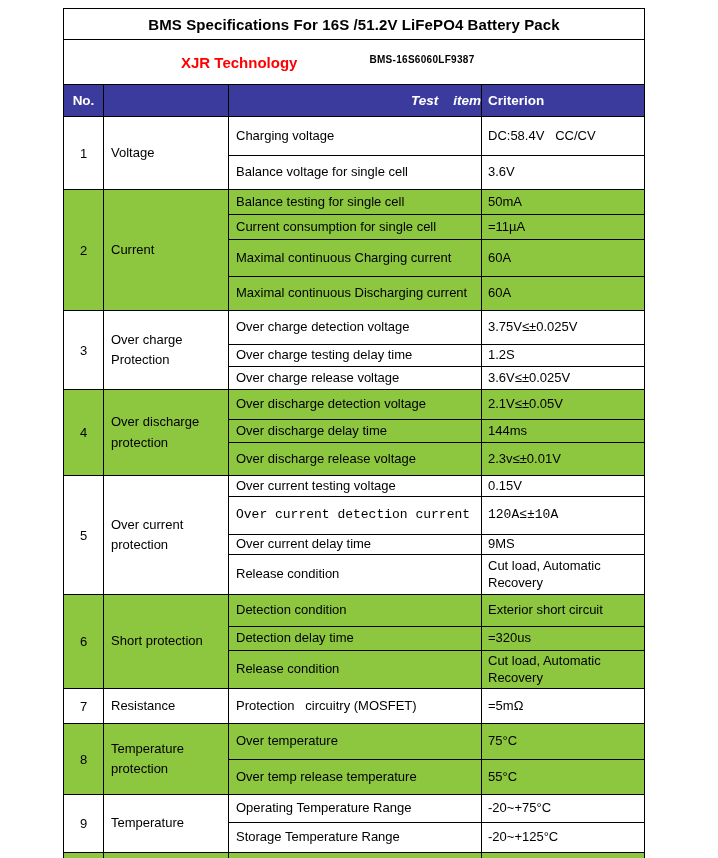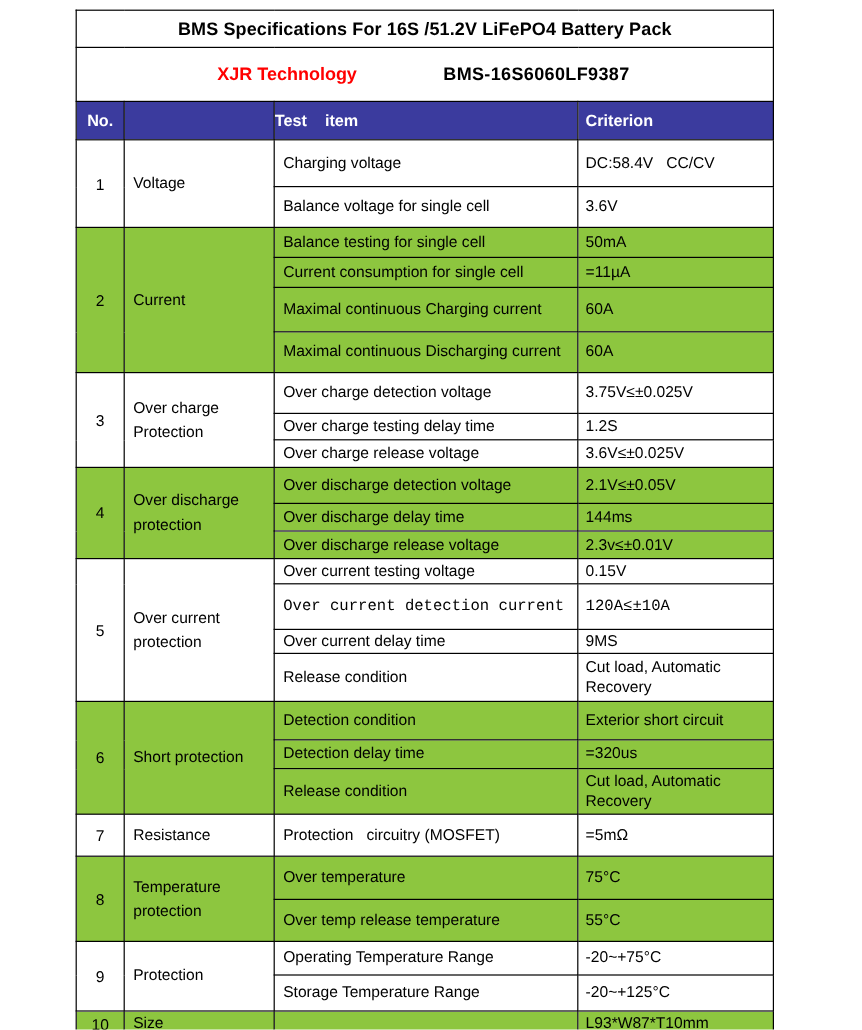--- a/index.html
+++ b/index.html
@@ -42,33 +42,33 @@
     align-items: flex-start;
     padding-left: 117px;
   }
   .brand {
     color: var(--brand-red, #f00);
     font-weight: bold;
     font-size: 15px;
   }
   .model {
     font-weight: bold;
-    font-size: 15px;
+    font-size: 10px;
     margin-left: 72px;
     letter-spacing: 0.3px;
   }
   .header-row th {
     background: var(--header-bg, #3b3b9e);
     color: #fff;
     height: 32px;
     font-weight: bold;
     font-size: 13.5px;
   }
   .header-row .col-no { text-align: center; }
-  .header-row .th-item { text-align: left; }
+  .header-row .th-item { text-align: right; font-style: italic; }
   .header-row .th-criterion { text-align: left; padding-left: 6px; }
   td.col-no { text-align: center; }
   td.col-category { padding-left: 7px; padding-right: 4px; line-height: 1.55; }
   td.col-item { padding-left: 7px; padding-right: 0; line-height: 1.25; }
   td.col-criterion { padding-left: 6px; padding-right: 4px; line-height: 1.25; }
   tr.green td { background: var(--green, #8dc63f); }
   .bottom-bar {
     background: var(--header-bg, #3b3b9e);
     height: 12px;
     padding: 0;
@@ -150,21 +150,21 @@
         <tr class="green" style="height: 30px;">
           <td rowspan="3" class="col-no">4</td>
           <td rowspan="3" class="col-category">Over discharge protection</td>
           <td class="col-item">Over discharge detection voltage</td>
           <td class="col-criterion">2.1V≤±0.05V</td>
         </tr>
         <tr class="green" style="height: 23px;">
           <td class="col-item">Over discharge delay time</td>
           <td class="col-criterion">144ms</td>
         </tr>
-        <tr class="green" style="height: 23px;">
+        <tr class="green" style="height: 33px;">
           <td class="col-item">Over discharge release voltage</td>
           <td class="col-criterion">2.3v≤±0.01V</td>
         </tr>
         <tr class="white" style="height: 21px;">
           <td rowspan="4" class="col-no">5</td>
           <td rowspan="4" class="col-category">Over current protection</td>
           <td class="col-item">Over current testing voltage</td>
           <td class="col-criterion">0.15V</td>
         </tr>
         <tr class="white" style="height: 38px; font-family: Liberation Mono, monospace;">
@@ -204,21 +204,21 @@
           <td rowspan="2" class="col-category">Temperature protection</td>
           <td class="col-item">Over temperature</td>
           <td class="col-criterion">75°C</td>
         </tr>
         <tr class="green" style="height: 35px;">
           <td class="col-item">Over temp release temperature</td>
           <td class="col-criterion">55°C</td>
         </tr>
         <tr class="white" style="height: 28px;">
           <td rowspan="2" class="col-no">9</td>
-          <td rowspan="2" class="col-category">Protection</td>
+          <td rowspan="2" class="col-category">Temperature</td>
           <td class="col-item">Operating Temperature Range</td>
           <td class="col-criterion">-20~+75°C</td>
         </tr>
         <tr class="white" style="height: 30px;">
           <td class="col-item">Storage Temperature Range</td>
           <td class="col-criterion">-20~+125°C</td>
         </tr>
         <tr class="green" style="height: 22px;">
           <td rowspan="1" class="col-no">10</td>
           <td rowspan="1" class="col-category">Size</td>

